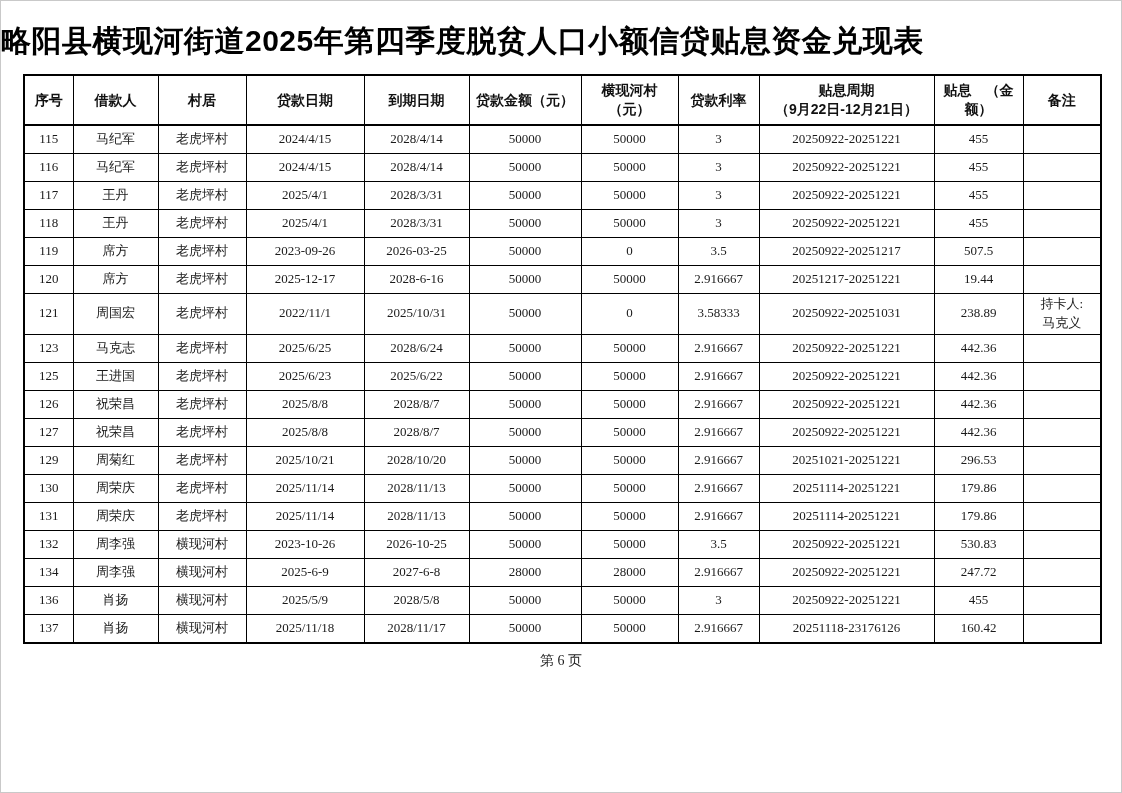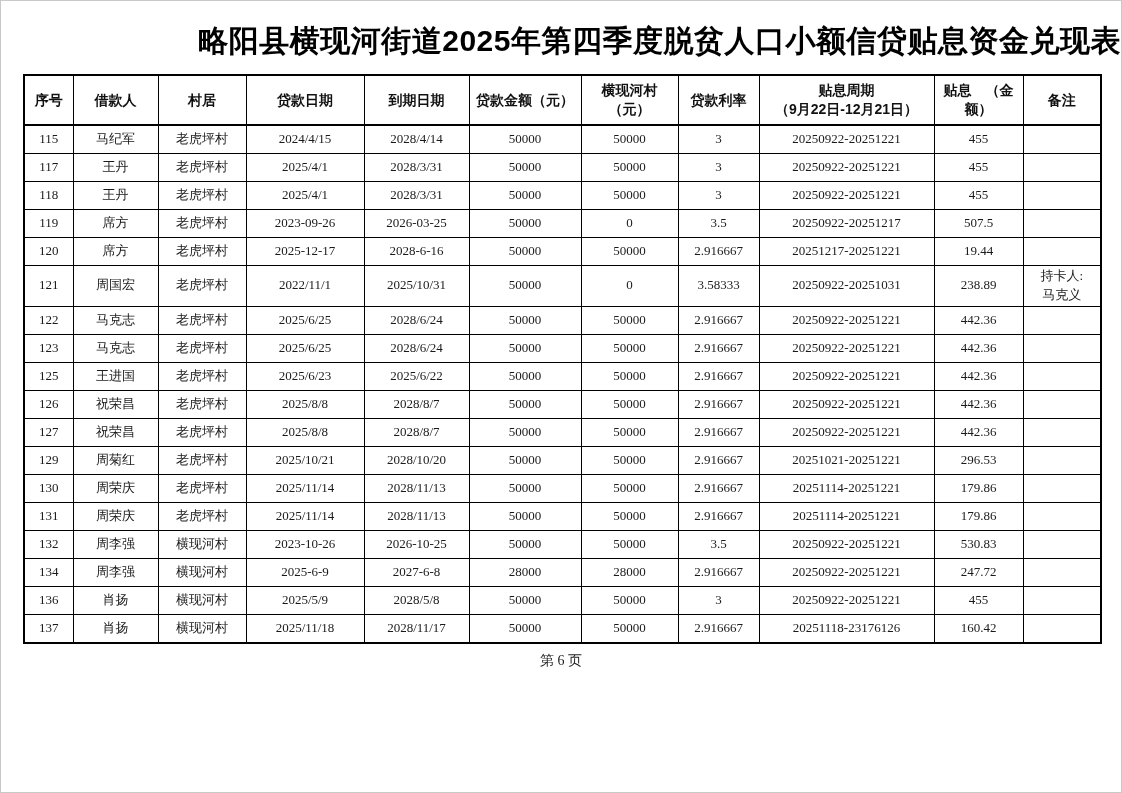--- a/index.html
+++ b/index.html
@@ -10,21 +10,21 @@
     margin: 0 auto;
     background: #ffffff;
     border: 1px solid #c9c9c9;
     font-family: "Liberation Serif", "DejaVu Serif", serif;
     color: #111;
     overflow: hidden;
   }
   .doc-title {
     margin: 0;
     padding-top: 20px;
-    text-align: right;
+    text-align: left;
     font-family: "Liberation Sans", "DejaVu Sans", sans-serif;
     font-weight: 900;
     font-size: 30px;
     letter-spacing: 0.5px;
     color: #000;
   }
   table.subsidy-table {
     table-layout: fixed;
     border-collapse: collapse;
     width: 1077px;
@@ -108,20 +108,33 @@
           <td>2024/4/15</td>
           <td>2028/4/14</td>
           <td>50000</td>
           <td>50000</td>
           <td>3</td>
           <td>20250922-20251221</td>
           <td>455</td>
           <td></td>
         </tr>
         <tr>
+          <td>116</td>
+          <td>马纪军</td>
+          <td>老虎坪村</td>
+          <td>2024/4/15</td>
+          <td>2028/4/14</td>
+          <td>50000</td>
+          <td>50000</td>
+          <td>3</td>
+          <td>20250922-20251221</td>
+          <td>455</td>
+          <td></td>
+        </tr>
+        <tr>
           <td>117</td>
           <td>王丹</td>
           <td>老虎坪村</td>
           <td>2025/4/1</td>
           <td>2028/3/31</td>
           <td>50000</td>
           <td>50000</td>
           <td>3</td>
           <td>20250922-20251221</td>
           <td>455</td>
@@ -172,33 +185,20 @@
           <td>老虎坪村</td>
           <td>2022/11/1</td>
           <td>2025/10/31</td>
           <td>50000</td>
           <td>0</td>
           <td>3.58333</td>
           <td>20250922-20251031</td>
           <td>238.89</td>
           <td>持卡人:
 马克义</td>
-        </tr>
-        <tr>
-          <td>122</td>
-          <td>马克志</td>
-          <td>老虎坪村</td>
-          <td>2025/6/25</td>
-          <td>2028/6/24</td>
-          <td>50000</td>
-          <td>50000</td>
-          <td>2.916667</td>
-          <td>20250922-20251221</td>
-          <td>442.36</td>
-          <td></td>
         </tr>
         <tr>
           <td>123</td>
           <td>马克志</td>
           <td>老虎坪村</td>
           <td>2025/6/25</td>
           <td>2028/6/24</td>
           <td>50000</td>
           <td>50000</td>
           <td>2.916667</td>

